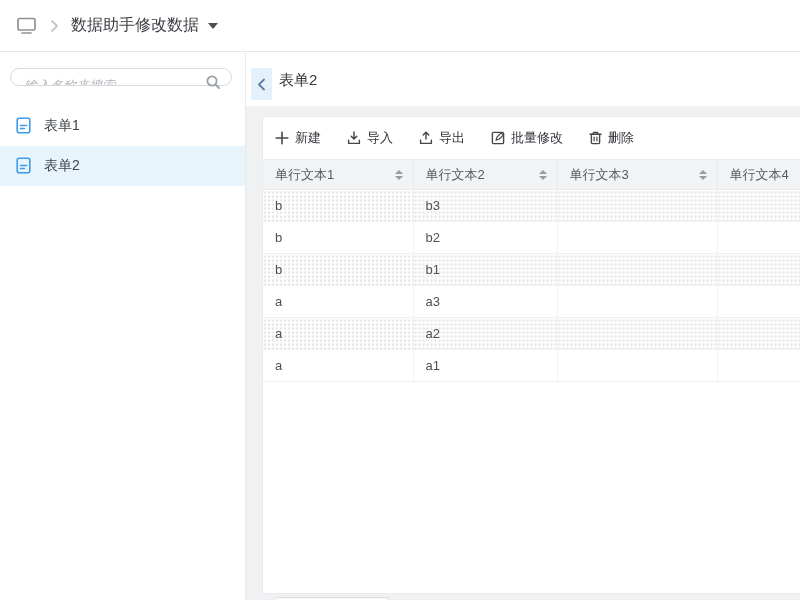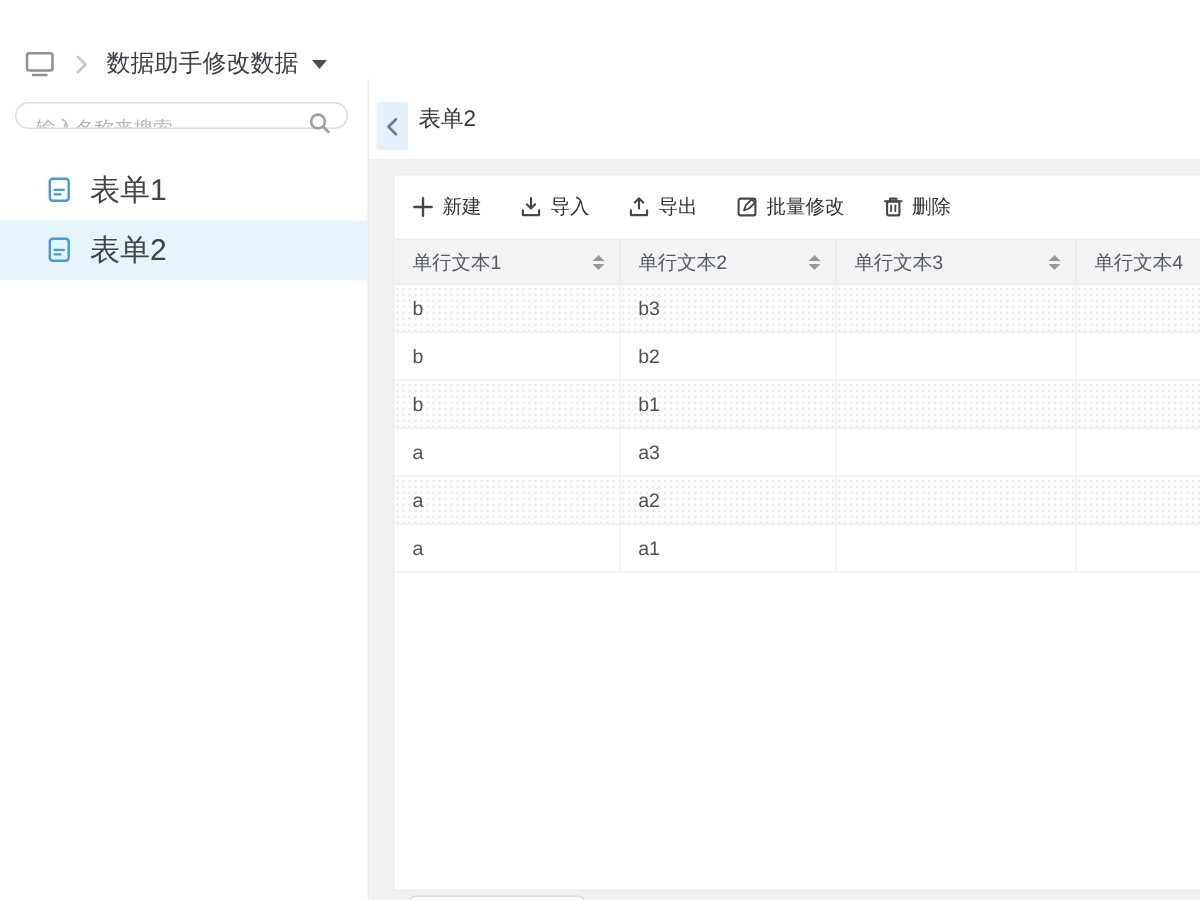--- a/index.html
+++ b/index.html
@@ -3,43 +3,43 @@
 <meta charset="utf-8">
 <style>
   * { margin:0; padding:0; box-sizing:border-box; }
   html,body { width:800px; height:600px; overflow:hidden; background:#fff;
     font-family:"Liberation Sans","DejaVu Sans",sans-serif; }
   body { position:relative; }
 
   
   .topbar { position:absolute; left:0; top:0; width:800px; height:52px;
     background:#fff; border-bottom:1px solid #e7e8ea;
-    display:flex; align-items:center; padding-left:16px;margin-top:17px; }
+    display:flex; align-items:center; padding-left:16px; }
   .topbar .crumb-sep { margin:0 12px 0 13px; display:flex; align-items:center; }
   .topbar .crumb-title { font-size:16px; font-weight:500; color:#3a3e43; }
   .topbar .caret { margin-left:9px; width:0; height:0;
     border-left:5px solid transparent; border-right:5px solid transparent;
     border-top:6px solid #4a4e54; }
 
   
   .layout { position:absolute; top:53px; left:0; width:800px; bottom:0; display:flex; }
 
   
   .sidebar { width:246px; background:#fff; border-right:1px solid #e8e9eb;
     padding-top:15px; flex:none; }
   .search-wrap { position:relative; margin:0 13px 0 10px; }
   .search-wrap input { width:100%; height:16px; border:1px solid #d8dbde;
     border-radius:15px; padding:16px 36px 0 13px; font-size:13px; color:#3f444a;
     outline:none; background:#fff;
-    font-family:"Liberation Sans","DejaVu Sans",sans-serif; }
+    font-family:"Liberation Sans","DejaVu Sans",sans-serif;font-style:italic; }
   .search-wrap input::placeholder { color:#b0b4b9; }
   .search-wrap .search-ic { position:absolute; right:11px; top:6px; color:#9aa0a6; }
   .nav { margin-top:12px; }
-  .nav-item { height:40px; display:flex; align-items:center; padding-left:32px;
-    gap:13px; font-size:20px; color:#3f444a; cursor:pointer; }
+  .nav-item { height:40px; display:flex; align-items:center; padding-left:16px;
+    gap:13px; font-size:14px; color:#3f444a; cursor:pointer; }
   .nav-item.selected { background:#e7f4fb; }
 
   
   .main { flex:1; position:relative; overflow:hidden; background:#fff; }
   .main-header { position:absolute; left:0; top:0; right:0; height:53px; background:#fff; }
   .back-btn { position:absolute; left:5px; top:15px; width:21px; height:32px;
     background:#e4f1fb; border-radius:2px; display:flex; align-items:center;
     justify-content:center; color:#5e7ea3; cursor:pointer; }
   .main-title { position:absolute; left:33px; top:0; line-height:53px;
     font-size:15px; font-weight:500; color:#33373c; }

